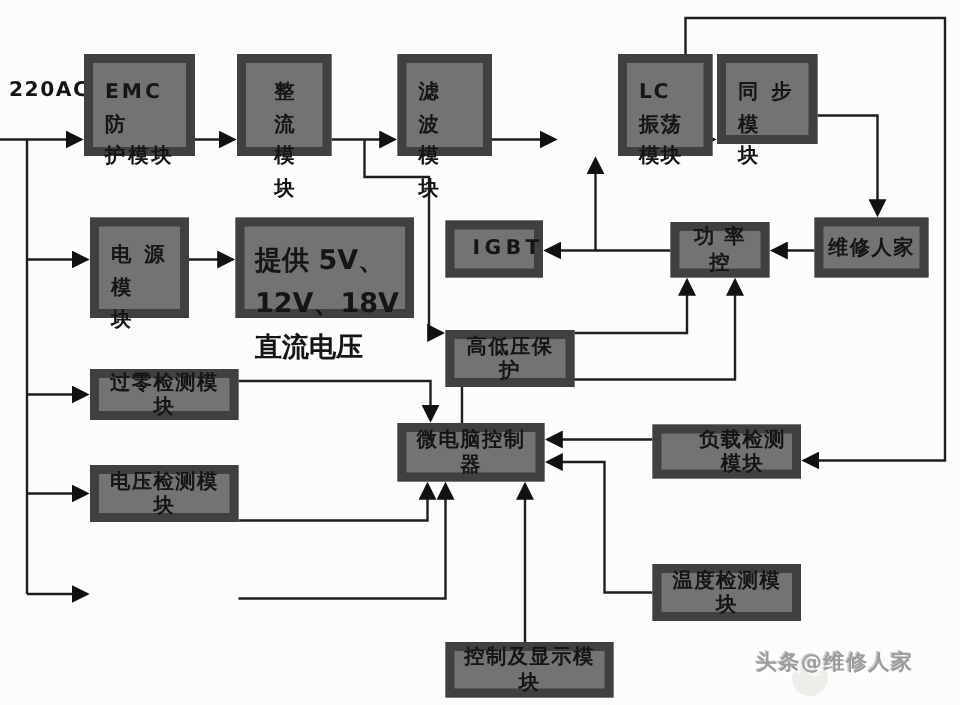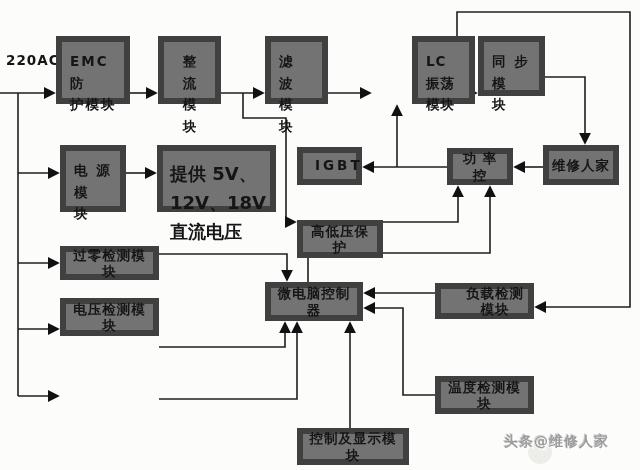--- a/index.html
+++ b/index.html
@@ -109,21 +109,21 @@
   <div class="node leftpad" style="left:297px;top:147px;width:65px;height:38px;">IGBT</div>
 
   <div class="node center" style="left:447px;top:148px;width:66px;height:37px;">功 率 控</div>
 
   <div class="node center" style="left:543px;top:145px;width:76px;height:40px;">维修人家</div>
 
   <div class="node center" style="left:297px;top:203px;width:86px;height:38px;margin-top:17px;">高低压保护</div>
 
   <div class="node center" style="left:60px;top:246px;width:99px;height:34px;">过零检测模块</div>
 
-  <div class="node center" style="left:60px;top:298px;width:99px;height:38px;">电压检测模块</div>
+  <div class="node center" style="left:60px;top:310px;width:99px;height:38px;">电压检测模块</div>
 
 
   <div class="node center" style="left:265px;top:282px;width:98px;height:39px;">微电脑控制器</div>
 
   <div class="node center" style="left:435px;top:283px;width:99px;height:36px;padding-left:24px;">负载检测模块</div>
 
   <div class="node center" style="left:435px;top:376px;width:99px;height:38px;">温度检测模块</div>
 
   <div class="node center" style="left:297px;top:428px;width:112px;height:37px;">控制及显示模块</div>
 

